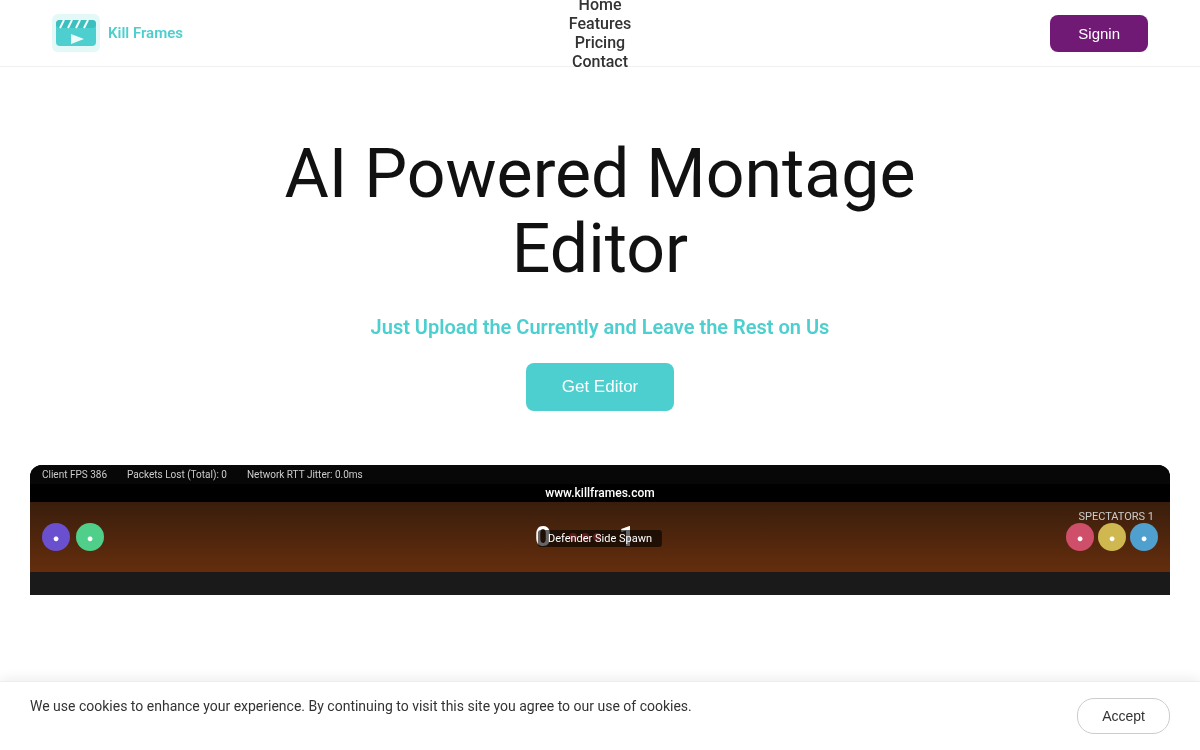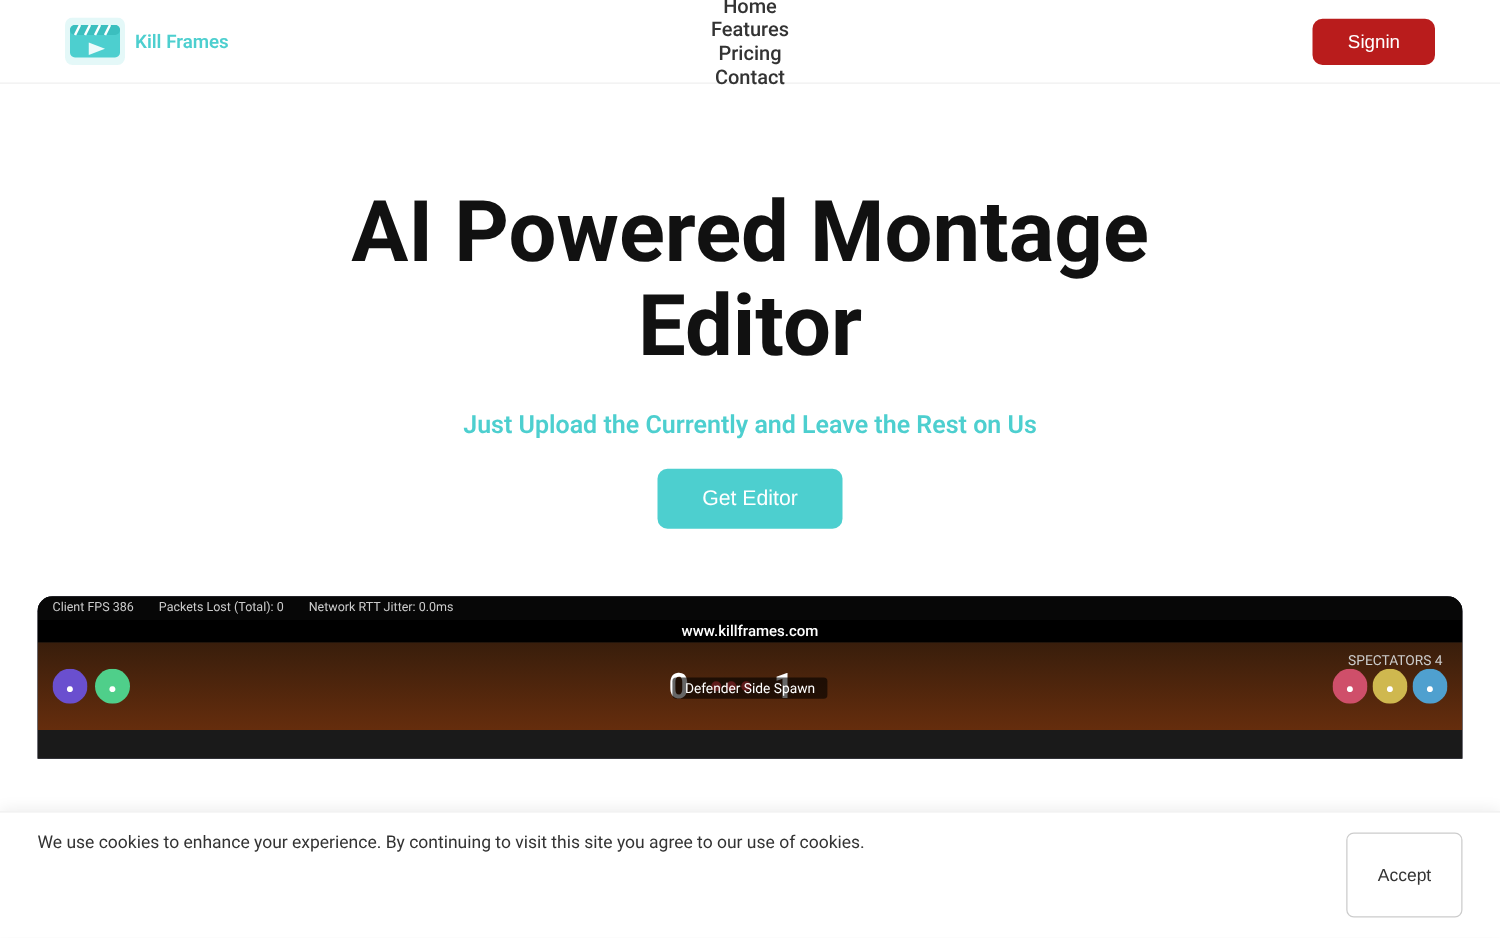--- a/index.html
+++ b/index.html
@@ -38,42 +38,42 @@
       transform: translateX(-50%);
       flex-direction: column;
     }
     nav a {
       text-decoration: none;
       color: #333;
       font-size: 16px;
       font-weight: 500;
     }
     .signin-btn {
-      background: #b91c1c;
+      background: #701a75;
       color: #fff;
       border: none;
       border-radius: 8px;
       padding: 10px 28px;
       font-size: 15px;
       font-weight: 500;
       cursor: pointer;
     }
 
     
     .hero {
       text-align: center;
       padding: 70px 20px 50px;
     }
     .hero h1 {
       font-size: 68px;
-      font-weight: 700;
+      font-weight: 400;
       line-height: 1.1;
       color: #111;
       max-width: 700px;
-      margin: 12px auto 28px;
+      margin: 0 auto 28px;
     }
     .hero-subtitle {
       font-size: 20px;
       font-weight: 600;
       color: #4dcfcf;
       margin-bottom: 24px;
     }
     .hero-desc {
       font-size: 17px;
       color: #444;
@@ -205,22 +205,22 @@
     }
     .cookie-text {
       font-size: 14px;
       color: #333;
       max-width: 900px;
     }
     .accept-btn {
       background: #fff;
       color: #333;
       border: 1px solid #ccc;
-      border-radius: 6px;
-      padding: 25px 24px;
+      border-radius: 17px;
+      padding: 9px 24px;
       font-size: 14px;
       font-weight: 500;
       cursor: pointer;
       white-space: nowrap;
       margin-left: 20px;
     }
   </style>
 </head>
 <body>
 
@@ -298,21 +298,21 @@
         <svg width="28" height="28">
             <circle cx="14" cy="14" r="14" fill="#cfb84f"></circle>
             <text x="14" y="19" text-anchor="middle" fill="white" font-size="11">●</text>
           </svg>
         <svg width="28" height="28">
             <circle cx="14" cy="14" r="14" fill="#4fa0cf"></circle>
             <text x="14" y="19" text-anchor="middle" fill="white" font-size="11">●</text>
           </svg>
       </div>
 
-      <div class="spectators-badge">SPECTATORS  4</div>
+      <div class="spectators-badge">SPECTATORS  1</div>
       <div class="defender-banner">Defender Side Spawn</div>
     </div>
   </div>
 </div>
 
 <div class="cookie-banner">
   <span class="cookie-text">We use cookies to enhance your experience. By continuing to visit this site you agree to our use of cookies.</span>
   <button class="accept-btn">Accept</button>
 </div>
 

